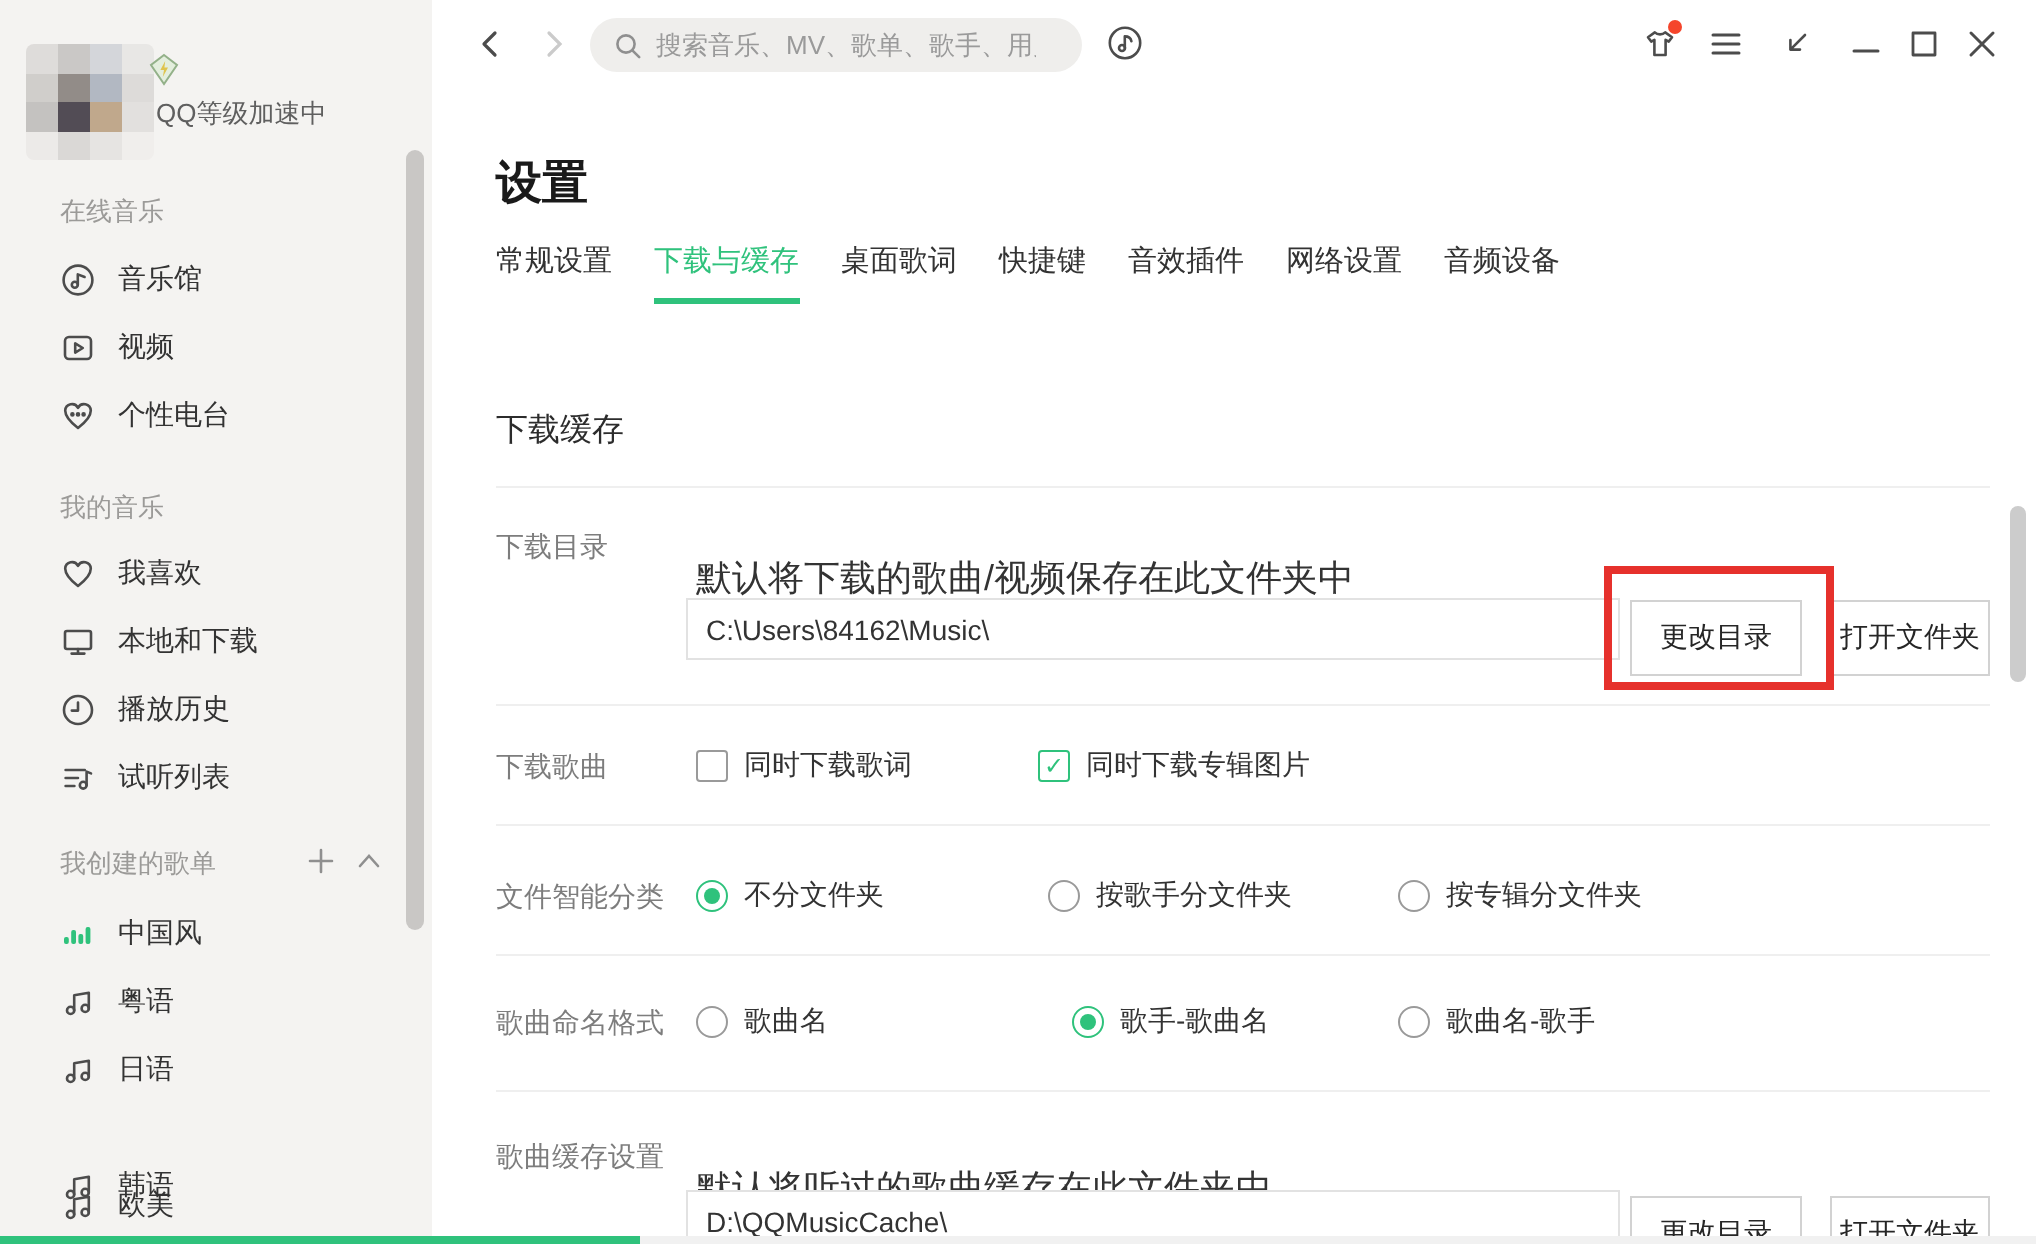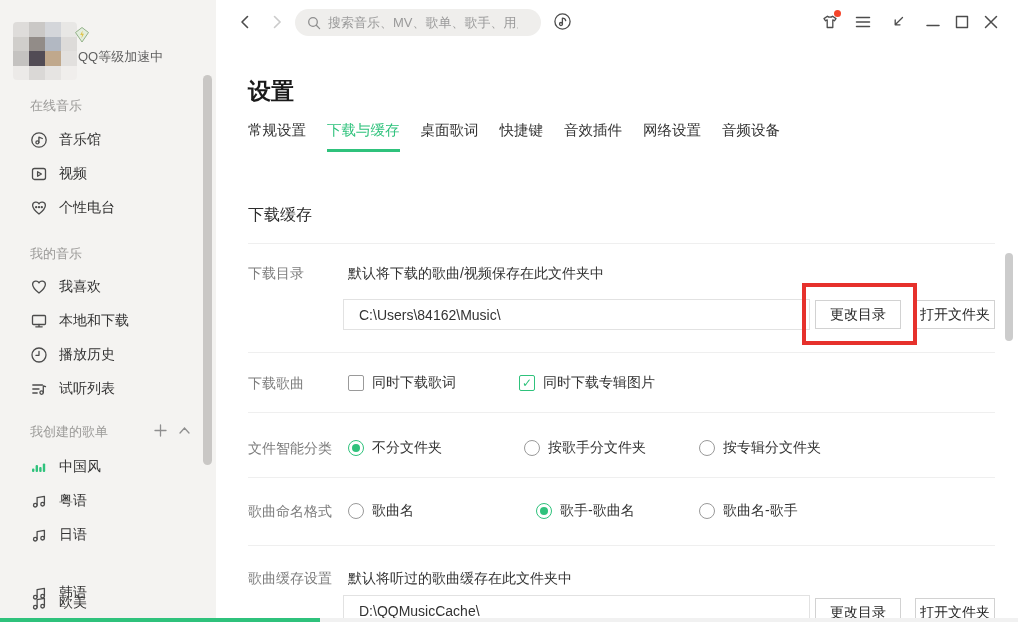--- a/index.html
+++ b/index.html
@@ -51,25 +51,25 @@
   
   .page-title { position:absolute; left:32px; top:76px; font-size:23px; font-weight:bold; color:#1a1a1a; }
   .tabs { position:absolute; left:32px; top:121px; display:flex; gap:21px; }
   .tab { font-size:14.5px; color:#333; padding-bottom:9px; cursor:pointer; }
   .tab.active { color:#2fc27c; border-bottom:3px solid #2fc27c; }
 
   .section-title { position:absolute; left:32px; top:205px; font-size:16px; color:#2c2c2c; }
   .divider { position:absolute; left:32px; width:747px; height:1px; background:#efefef; }
 
   .row-label { position:absolute; left:32px; font-size:14px; color:#7d7d7d; }
-  .row-desc  { position:absolute; font-size:14px; color:#333; }
+  .row-desc  { position:absolute; font-size:18px; color:#333;margin-top:12px; }
 
   .path-input { position:absolute; left:127px; width:467px; height:31px; border:1px solid #e2e2e2;
-                background:#fff; font-size:14px; color:#333; padding:0 15px; font-family:inherit; outline:none; }
-  .btn { position:absolute; height:29px; background:#fff; border:1px solid #d2d2d2; font-size:14px;
+                background:#fff; font-size:14px; color:#333; padding:0 9px; font-family:inherit; outline:none; }
+  .btn { position:absolute; height:38px; background:#fff; border:1px solid #d2d2d2; font-size:14px;
          color:#262626; display:flex; align-items:center; justify-content:center; cursor:pointer; }
   .highlight-rect { position:absolute; left:586px; top:283px; width:115px; height:62px;
                     border:4px solid #e6312c; z-index:20; pointer-events:none; }
 
   .checkbox { width:16px; height:16px; border:1px solid #9a9a9a; border-radius:2px; background:#fff;
               display:inline-flex; align-items:center; justify-content:center; flex:0 0 auto; cursor:pointer; }
   .checkbox.checked { border-color:#2fc27c; }
   .checkbox.checked::after { content:"✓"; color:#2fc27c; font-size:12px; font-weight:bold; line-height:1; }
   .radio { width:16px; height:16px; border:1px solid #9a9a9a; border-radius:50%; background:#fff;
            display:inline-flex; align-items:center; justify-content:center; flex:0 0 auto; cursor:pointer; }

